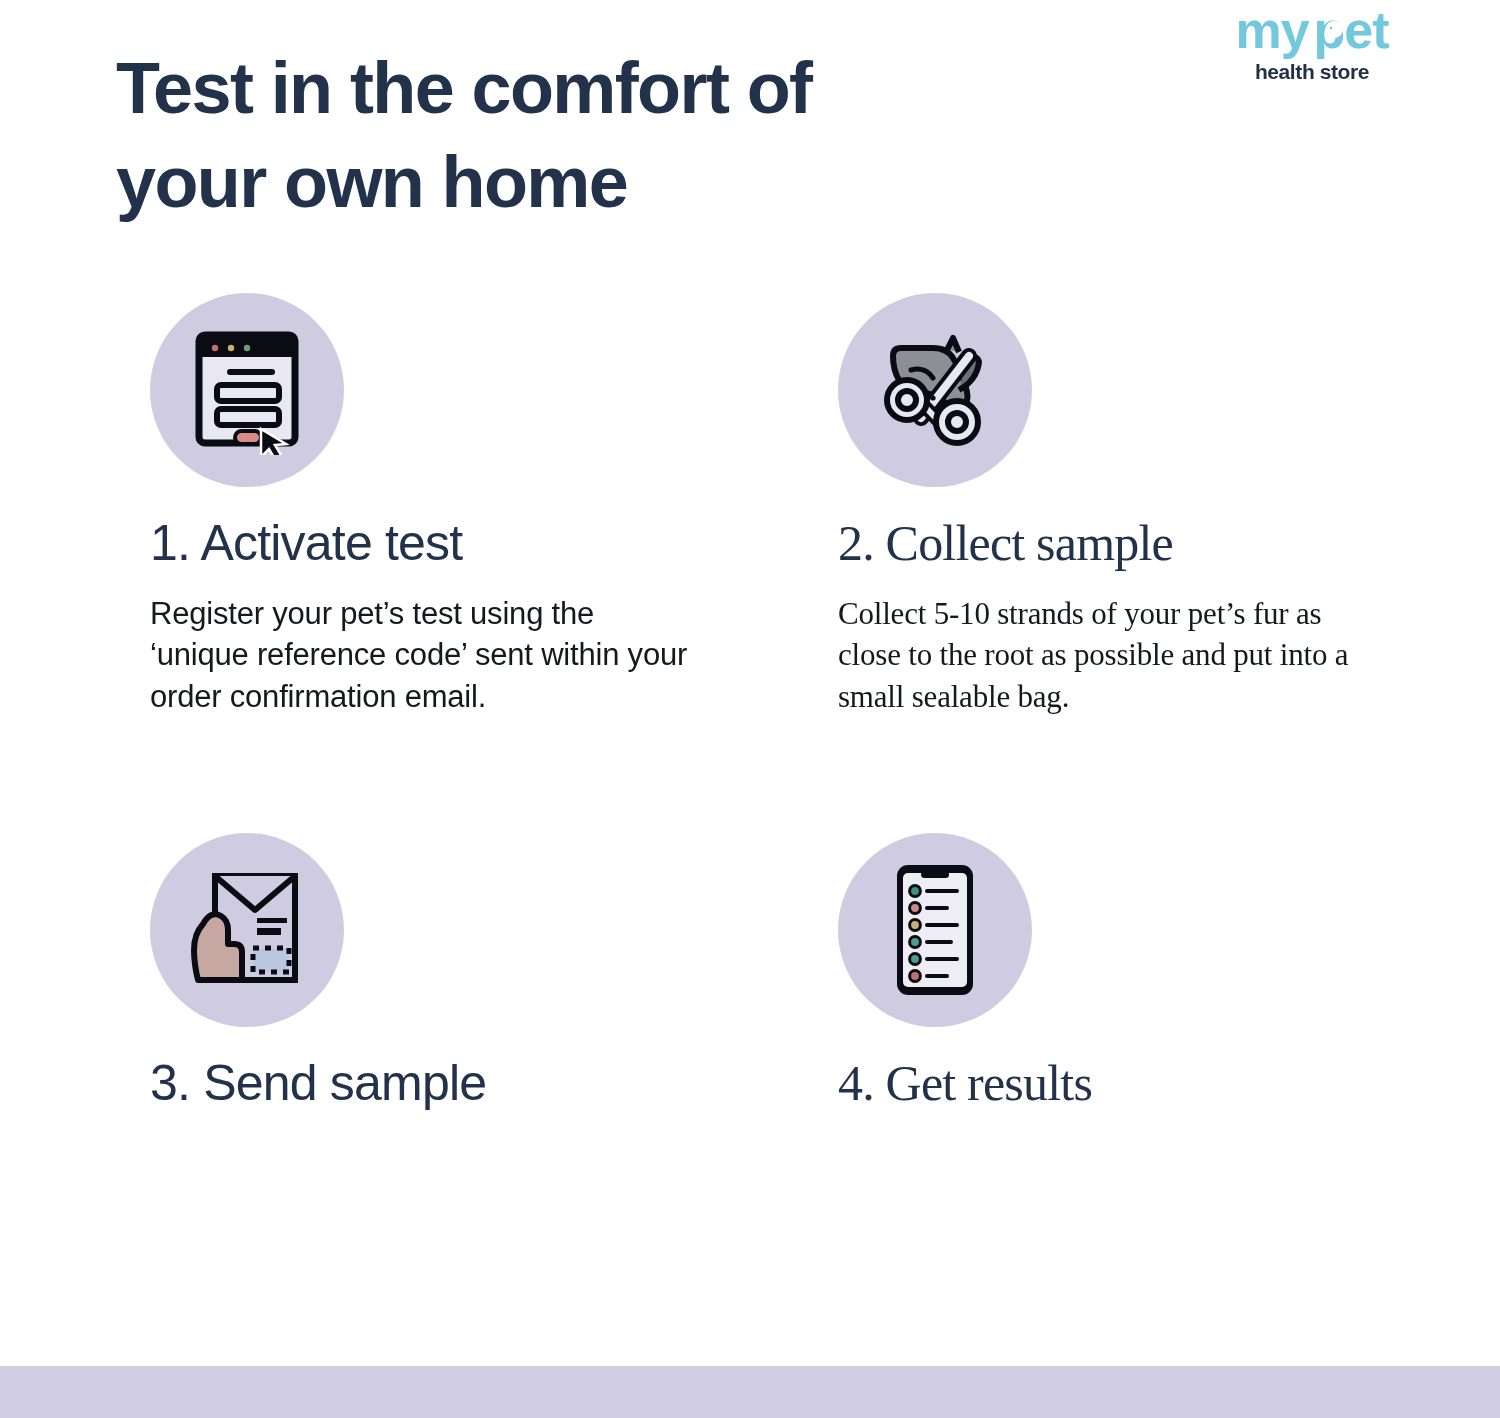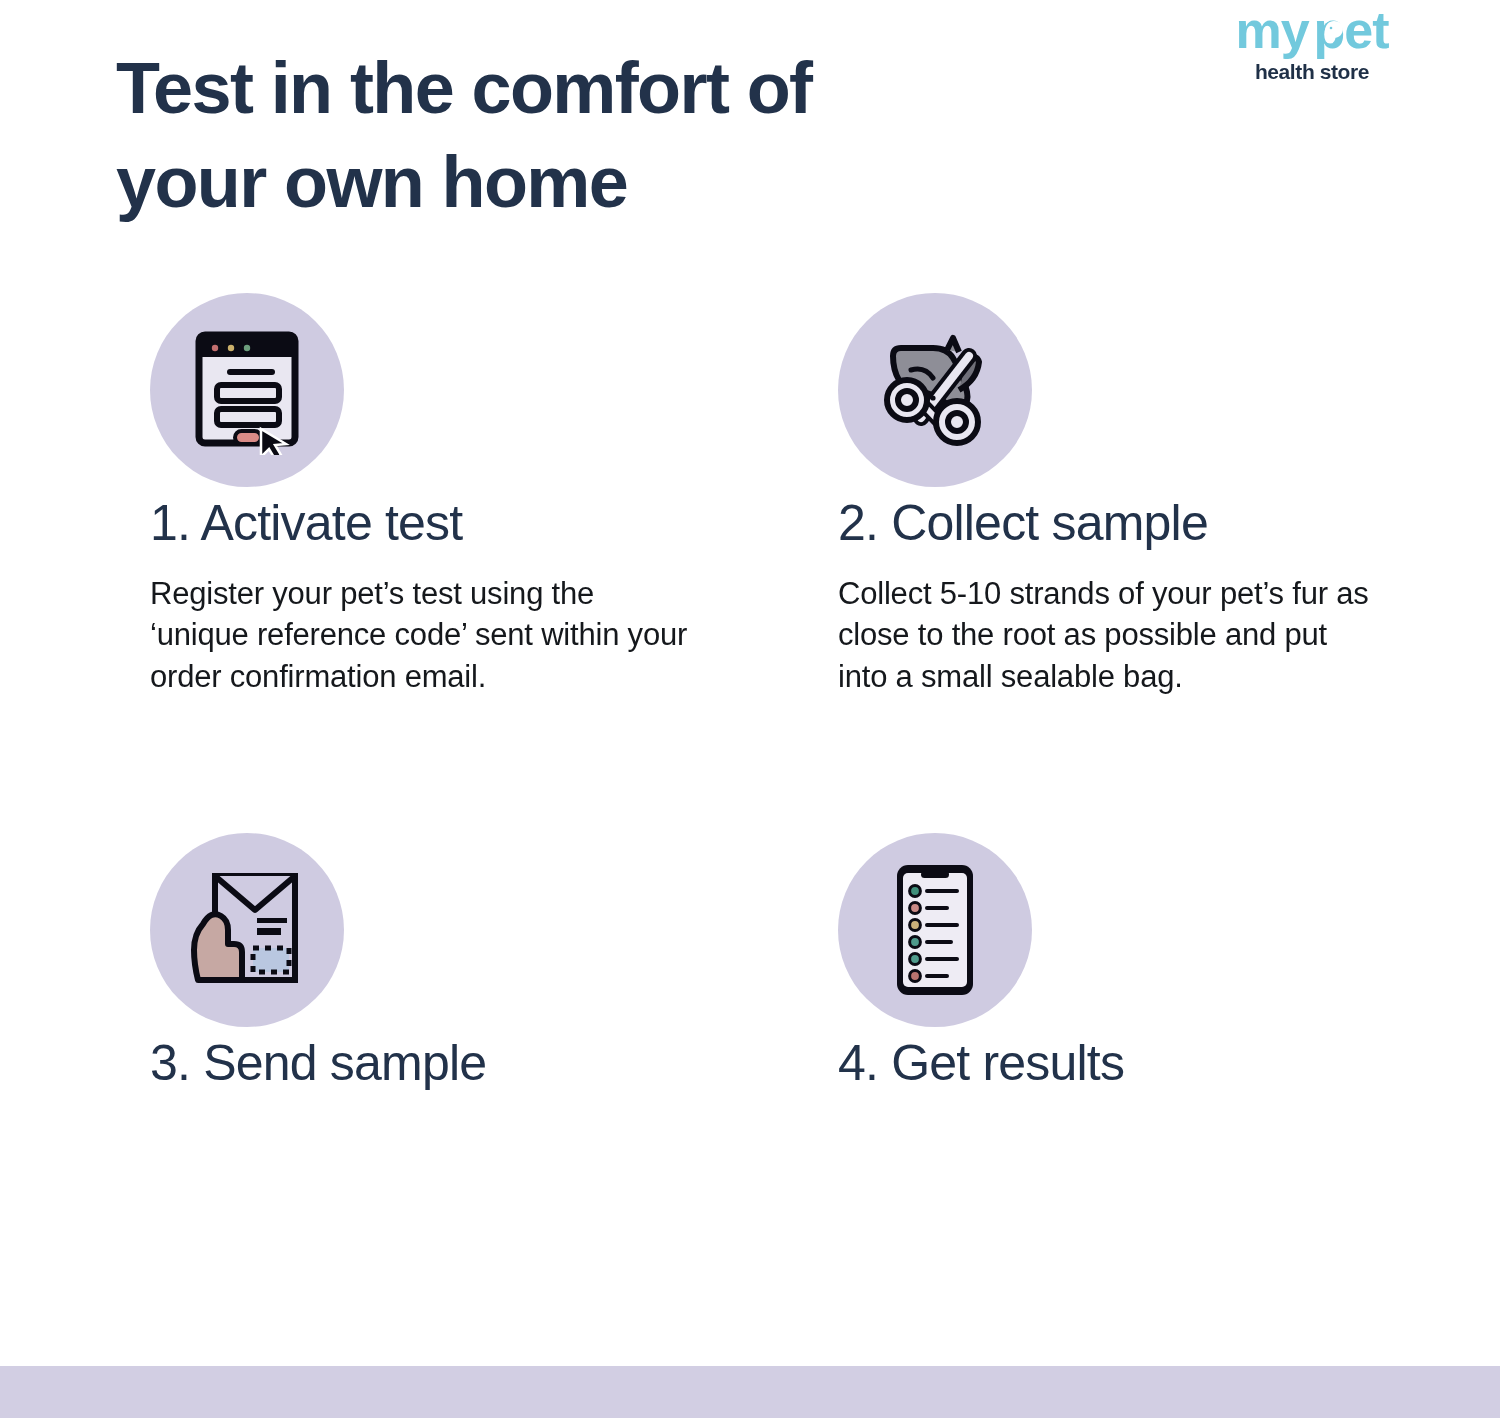--- a/index.html
+++ b/index.html
@@ -77,35 +77,35 @@
     top: 293px;
     width: 1500px;
   }
   .row { position: relative; height: 540px; }
 
   .step {
     position: absolute;
     width: 560px;
   }
   .step.col1 { left: 150px; }
-  .step.col2 { left: 838px; }
+  .step.col2 { left: 838px; font-family: Liberation Serif, serif; }
 
   .badge {
     width: 194px;
     height: 194px;
     border-radius: 50%;
     background: #cfcbe1;
     display: flex;
     align-items: center;
     justify-content: center;
   }
   .badge svg { display: block; }
 
   .step-title {
-    margin-top: 8px;
+    margin-top: 28px;
     font-size: 50px;
     line-height: 1.15;
     font-weight: 400;
     letter-spacing: -0.8px;
     color: #22324a;
     white-space: nowrap;
   }
 
   .step-body {
     margin-top: 20px;

